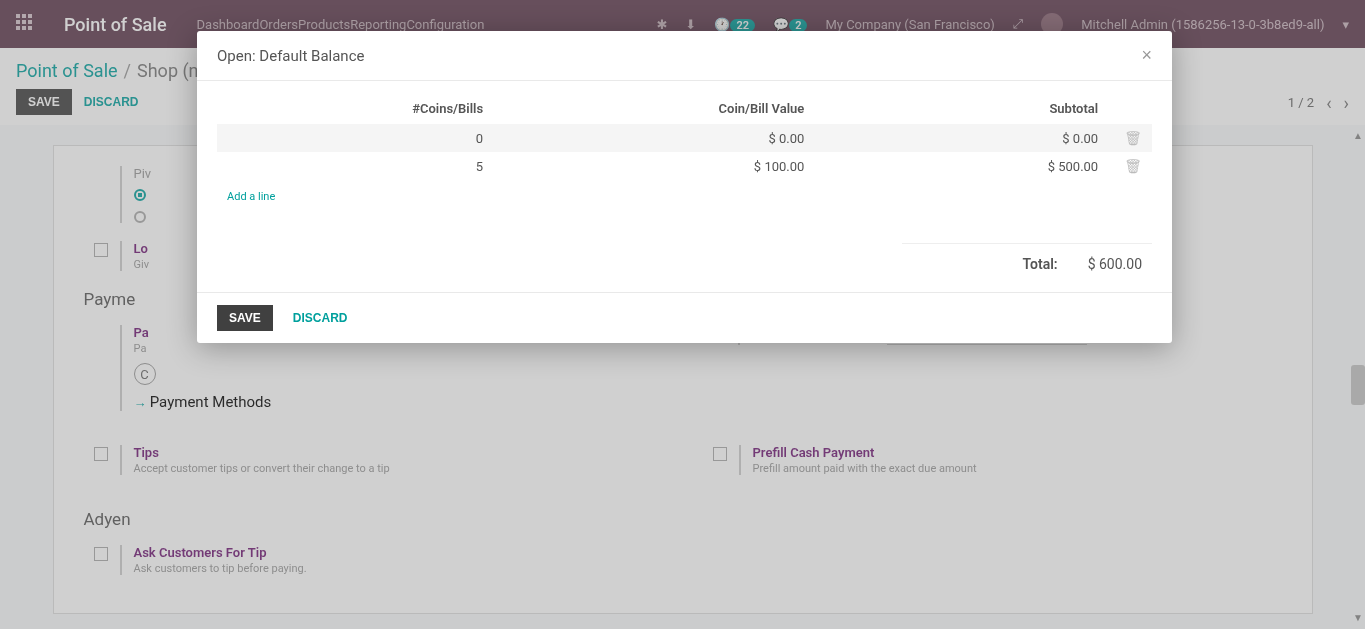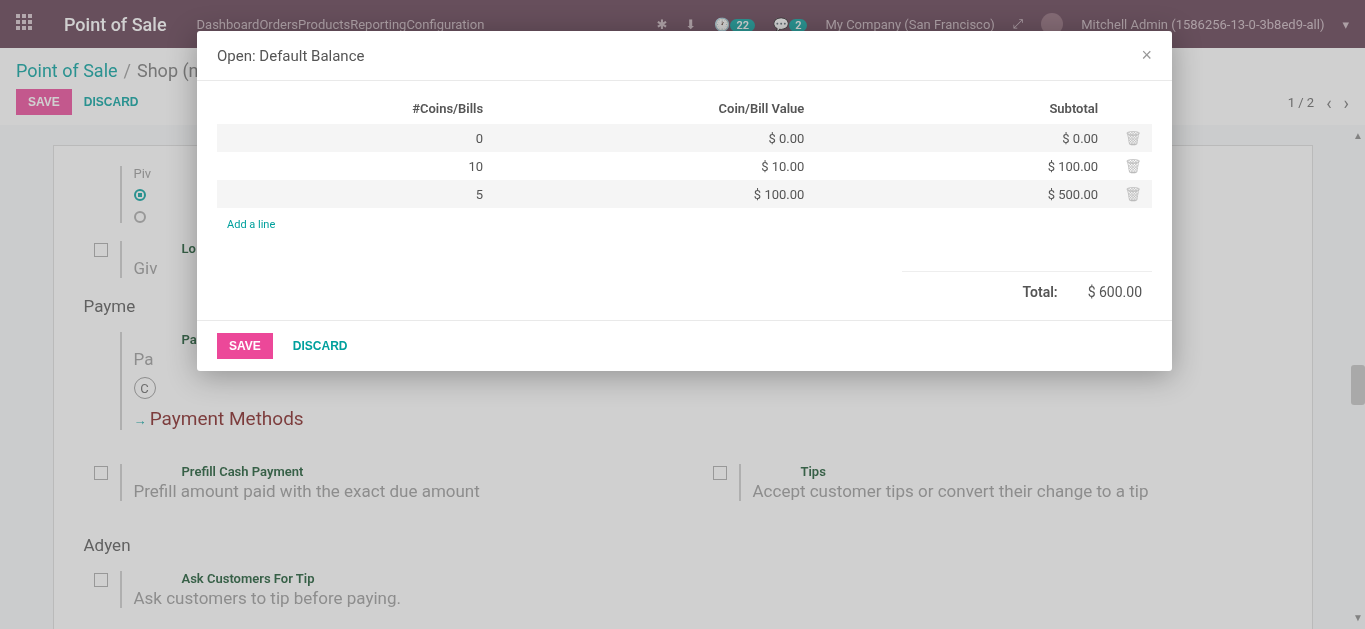--- a/index.html
+++ b/index.html
@@ -13,36 +13,36 @@
 .topbar .menu { display: flex; font-size: 13px; color: #c9b5be; }
 .topbar .menu span { cursor: pointer; }
 .topbar .right { margin-left: auto; display: flex; align-items: center; gap: 18px; color: #c9b5be; font-size: 13px; }
 .topbar .badge { background: #00a09d; color: #fff; border-radius: 10px; padding: 0 6px; font-size: 11px; font-weight: 600; }
 .topbar .avatar { width: 22px; height: 22px; border-radius: 50%; background: #8a6574; }
 .crumb-link { color: #00a09d; font-size: 18px; text-decoration: none; }
 .crumb-sep { margin: 0 6px; color: #999; font-size: 18px; }
 .crumb-current { color: #777; font-size: 18px; }
 .pager { margin-left: auto; display: flex; align-items: center; gap: 12px; color: #666; }
 .pager .chev { font-size: 18px; color: #777; cursor: pointer; }
-.btn-primary { background: #ec4899; color: #fff; border: none; padding: 6px 12px; font-size: 12px; font-weight: 600; cursor: pointer; }
+.btn-primary { background: #404040; color: #fff; border: none; padding: 6px 12px; font-size: 12px; font-weight: 600; cursor: pointer; }
 .btn-link { background: transparent; color: #00a09d; border: none; padding: 6px 12px; font-size: 12px; font-weight: 600; cursor: pointer; }
 
 
 .main { padding: 20px 50px; position: relative; }
 .form-sheet { background: #fff; border: 1px solid #ddd; padding: 20px 30px; max-width: 1260px; margin: 0 auto; }
 .section-row { display: flex; gap: 40px; margin-bottom: 16px; }
 .section-col { flex: 1; }
 .opt-row { display: flex; align-items: flex-start; gap: 12px; margin-bottom: 18px; padding-left: 10px; }
 .opt-check { width: 14px; height: 14px; border: 1px solid #aaa; margin-top: 2px; flex-shrink: 0; }
 .opt-radio { width: 12px; height: 12px; border: 2px solid #00a09d; border-radius: 50%; margin-top: 2px; flex-shrink: 0; background: radial-gradient(#00a09d 40%, transparent 45%); }
 .opt-radio.empty { border-color: #aaa; background: none; }
 .opt-left-bar { border-left: 2px solid #ccc; padding-left: 12px; }
-.opt-title { font-weight: 600; color: #14532d; font-size: 13px; margin-left: 48px; }
-.opt-desc { color: #999; font-size: 17px; margin-top: 2px; }
-.link-teal { color: #7f1d1d; font-size: 19px; }
+.opt-title { font-weight: 600; color: #701a75; font-size: 13px; }
+.opt-desc { color: #999; font-size: 11px; margin-top: 2px; }
+.link-teal { color: #000000; font-size: 15px; }
 .section-h { font-size: 17px; color: #555; margin: 8px 0 16px 0; }
 .field-inline { display: flex; align-items: center; gap: 10px; color: #666; }
 .field-inline input { border: none; border-bottom: 1px solid #ccc; width: 200px; font-size: 13px; padding: 2px 0; }
 
 
 .overlay { position: absolute; inset: 0; background: rgba(120,120,120,0.35); }
 
 
 .modal { position: absolute; top: 31px; left: 197px; width: 975px; background: #fff; border-radius: 3px; box-shadow: 0 5px 30px rgba(0,0,0,0.3); }
 .modal-header { padding: 14px 20px; display: flex; align-items: center; font-size: 15px; color: #555; border-bottom: 1px solid #e9e9e9; }
@@ -167,31 +167,31 @@
           </div>
         </div>
       </div>
     </div>
 
     <div class="section-row">
       <div class="section-col">
         <div class="opt-row">
           <div class="opt-check"></div>
           <div class="opt-left-bar">
+            <div class="opt-title">Tips</div>
+            <div class="opt-desc">Accept customer tips or convert their change to a tip</div>
+          </div>
+        </div>
+      </div>
+      <div class="section-col">
+        <div class="opt-row">
+          <div class="opt-check"></div>
+          <div class="opt-left-bar">
             <div class="opt-title">Prefill Cash Payment</div>
             <div class="opt-desc">Prefill amount paid with the exact due amount</div>
-          </div>
-        </div>
-      </div>
-      <div class="section-col">
-        <div class="opt-row">
-          <div class="opt-check"></div>
-          <div class="opt-left-bar">
-            <div class="opt-title">Tips</div>
-            <div class="opt-desc">Accept customer tips or convert their change to a tip</div>
           </div>
         </div>
       </div>
     </div>
 
     <div class="section-h">Adyen</div>
 
     <div class="opt-row">
       <div class="opt-check"></div>
       <div class="opt-left-bar">
@@ -225,26 +225,20 @@
         </tr>
       </thead>
       <tbody id="cb-rows">
           <tr>
             <td>0</td>
             <td>$ 0.00</td>
             <td>$ 0.00</td>
             <td><span class="del">🗑</span></td>
           </tr>
           <tr>
-            <td>10</td>
-            <td>$ 10.00</td>
-            <td>$ 100.00</td>
-            <td><span class="del">🗑</span></td>
-          </tr>
-          <tr>
             <td>5</td>
             <td>$ 100.00</td>
             <td>$ 500.00</td>
             <td><span class="del">🗑</span></td>
           </tr>
         </tbody>
     </table>
     <span class="add-line">Add a line</span>
     <div class="total-wrap">
       <div class="total-row">

